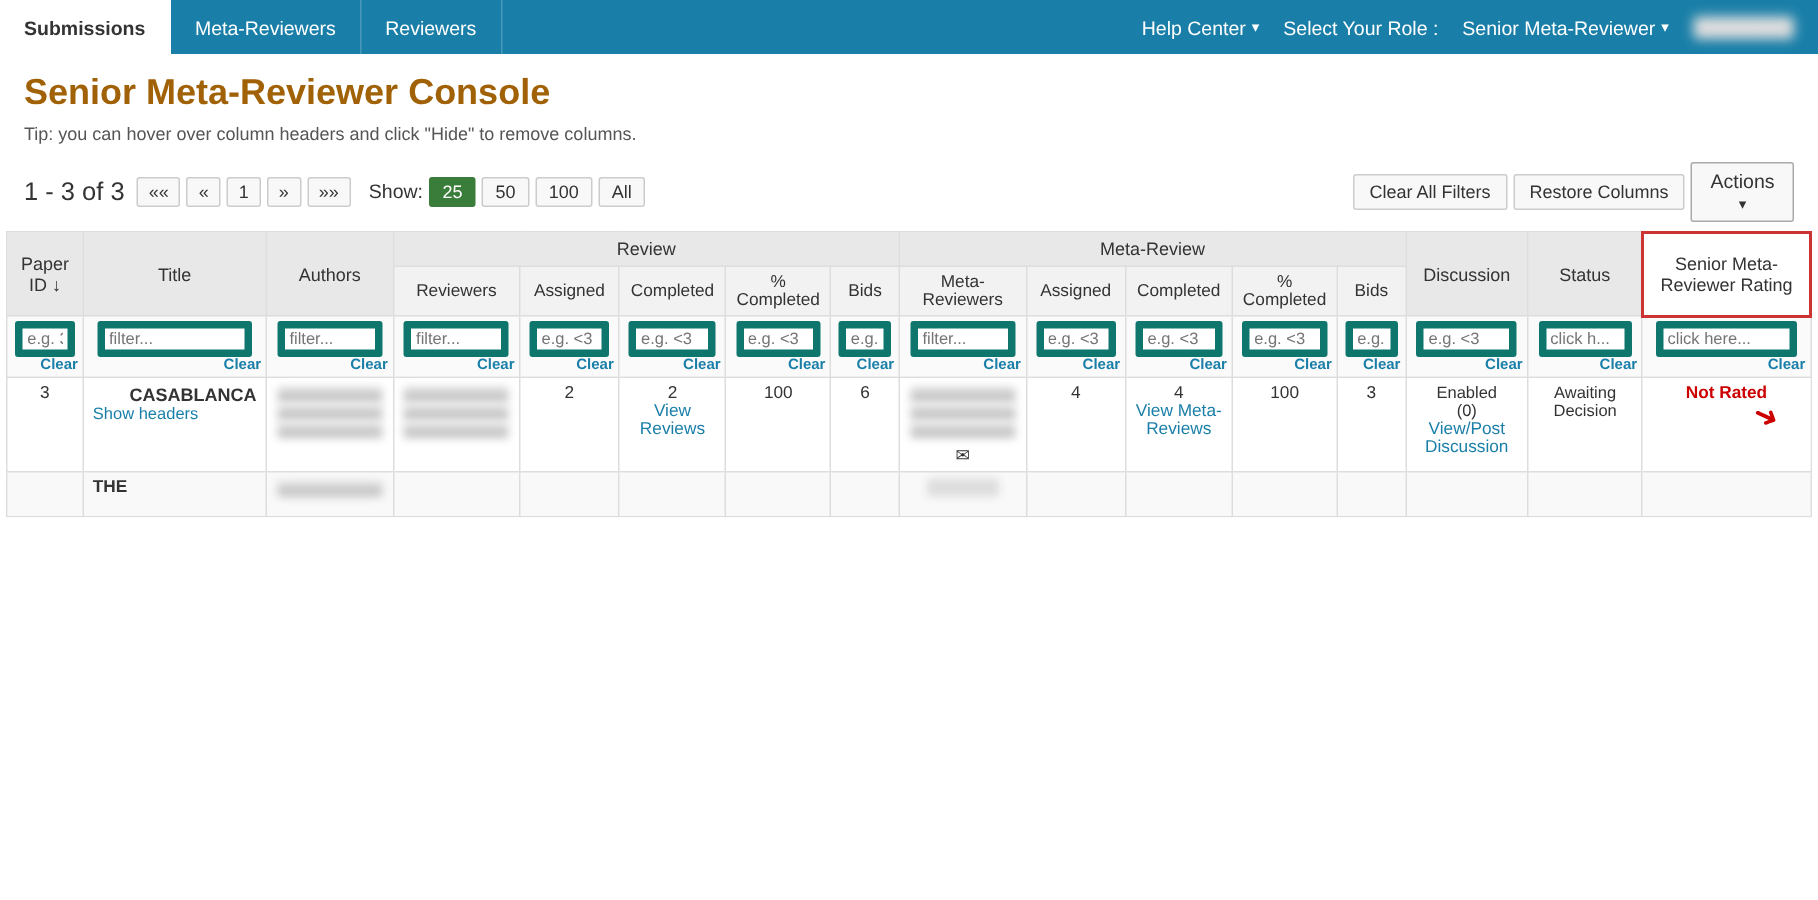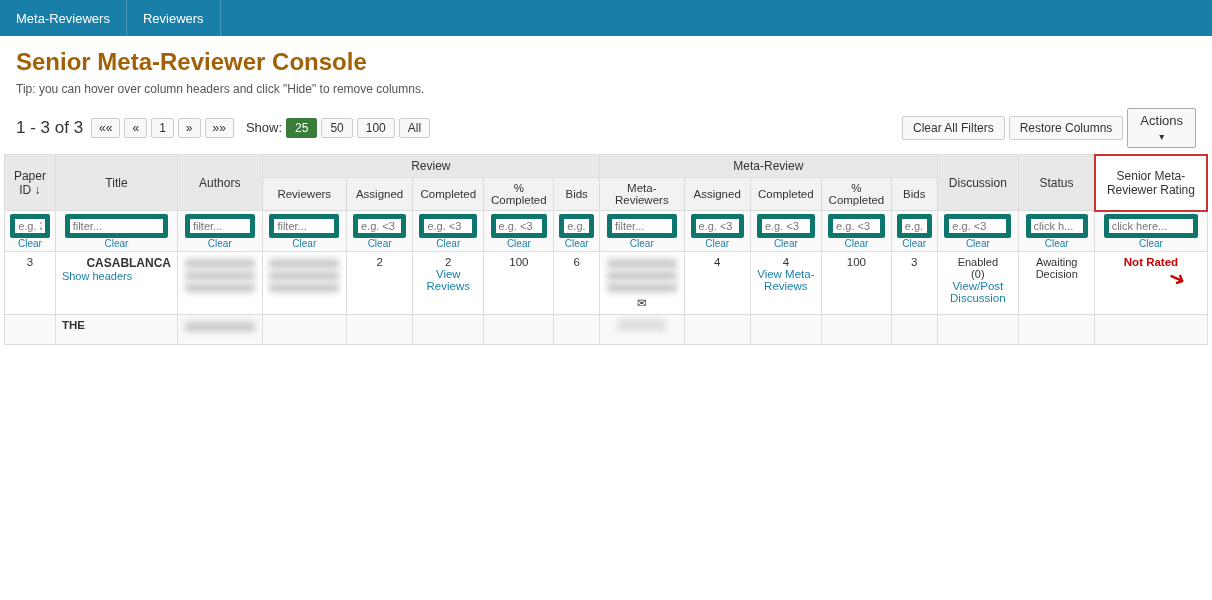--- a/index.html
+++ b/index.html
@@ -183,21 +183,22 @@
       padding: 1px 3px;
       font-size: 11px;
       border-radius: 2px;
       color: #555;
     }
     .filter-clear {
       color: #1a7fa8;
       cursor: pointer;
       font-size: 10px;
       display: block;
-      text-align: center;
+      text-align: right;
+      font-weight: bold;
     }
 
     
     tbody tr td {
       border: 1px solid #ddd;
       padding: 4px 6px;
       vertical-align: top;
       text-align: center;
     }
     tbody tr:nth-child(odd) td {
@@ -264,22 +265,29 @@
     .col-pct2 { width: 65px; }
     .col-bids2 { width: 45px; }
     .col-discussion { width: 80px; }
     .col-status { width: 75px; }
     .col-rating { width: 110px; }
   </style>
 </head>
 <body>
 
 <nav class="top-nav">
+  <div class="tab active">Submissions</div>
   <div class="tab">Meta-Reviewers</div>
   <div class="tab">Reviewers</div>
+  <div class="right-nav">
+    <button class="dropdown-btn">Help Center</button>
+    <span>Select Your Role :</span>
+    <button class="dropdown-btn">Senior Meta-Reviewer</button>
+    <span style="background:#ddd; color:#ddd; filter:blur(4px); border-radius:3px; padding:0 20px;">User</span>
+  </div>
 </nav>
 
 <div class="page-header">
   <h1>Senior Meta-Reviewer Console</h1>
 </div>
 <div class="page-tip">Tip: you can hover over column headers and click "Hide" to remove columns.</div>
 
 <div class="toolbar">
   <span class="pagination-info">1 - 3 of 3</span>
   <button class="page-btn">««</button>

